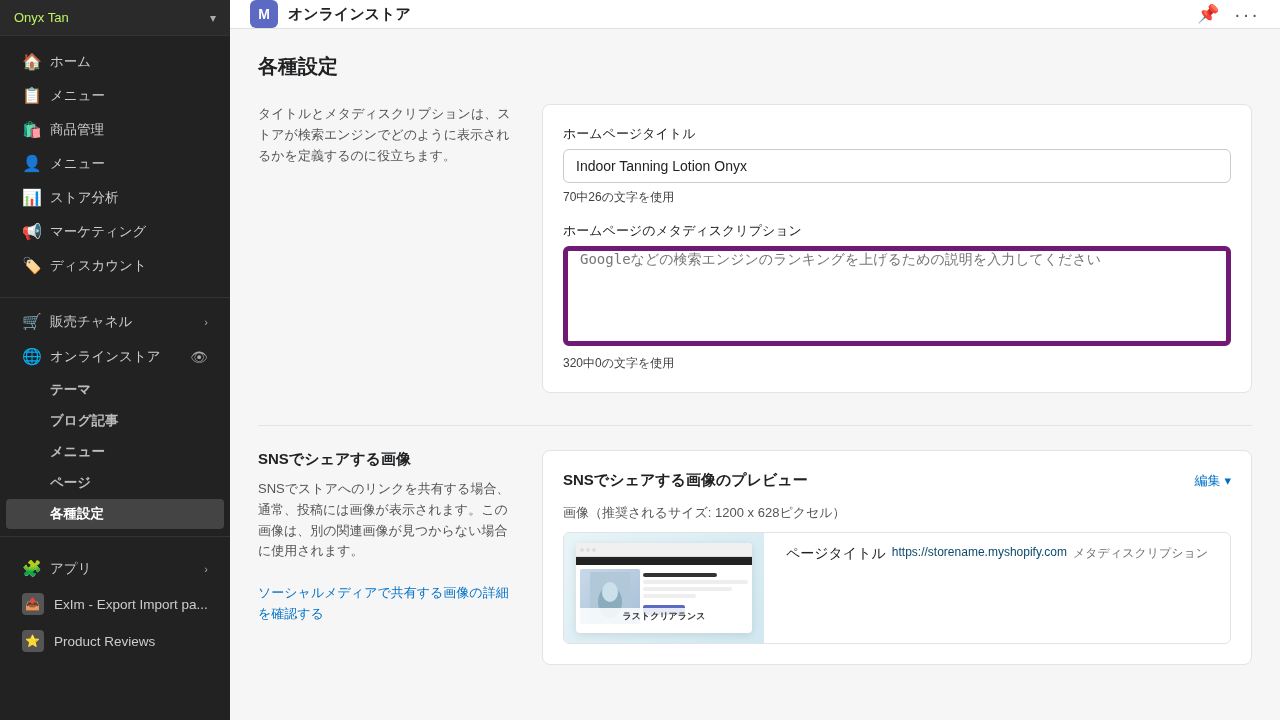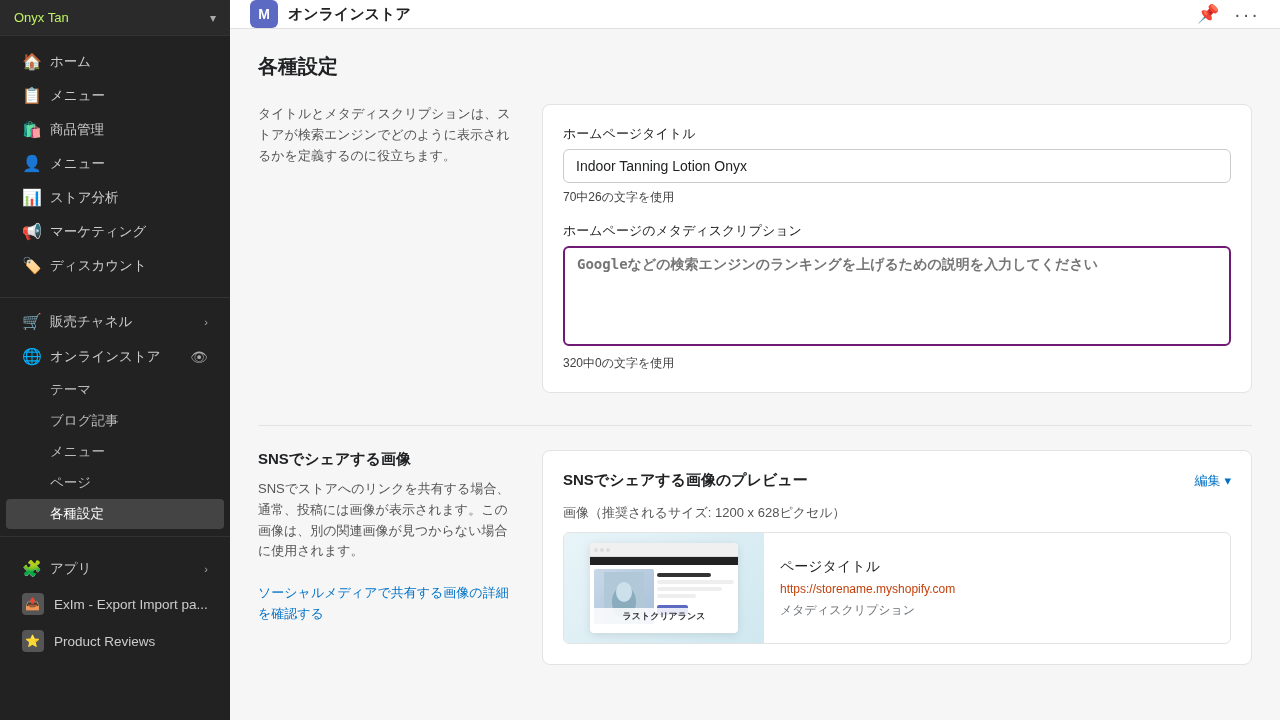--- a/index.html
+++ b/index.html
@@ -63,20 +63,21 @@
     .sub-nav-item {
       display: flex;
       align-items: flex-start;
       justify-content: space-between;
       padding: 6px 16px 6px 44px;
       color: #bbb;
       cursor: pointer;
       font-size: 13.5px;
       border-radius: 4px;
       margin: 1px 6px;
+      font-weight: bold;
     }
     .sub-nav-item.active { background: #444; color: #fff; }
 
     .divider { border-bottom: 1px solid #333; margin: 6px 0; }
 
     .apps-section { padding: 8px 0; }
     .app-item {
       display: flex;
       align-items: center;
       gap: 10px;
@@ -140,29 +141,28 @@
       border: 1px solid #c9cccf;
       border-radius: 6px;
       padding: 8px 12px;
       font-size: 14px;
       color: #202223;
       outline: none;
     }
 
     .text-area {
       width: 100%;
-      border: 2px solid #701a75;
+      border: 5px solid #701a75;
       border-radius: 6px;
-      padding: 8px 12px;
+      padding: 0 12px;
       font-size: 14px;
       color: #aaa;
       resize: none;
       height: 100px;
       outline: none;
-      font-weight: bold;
     }
 
     .field-group { margin-bottom: 16px; }
     .field-group:last-child { margin-bottom: 0; }
 
     .divider-line { border: none; border-top: 1px solid #e1e3e5; margin: 8px 0 24px 0; }
 
     
     .sns-preview-card {
       background: #fff;
@@ -192,21 +192,21 @@
     }
     .preview-image-content {
       width: 100%;
       height: 100%;
       display: flex;
       align-items: center;
       justify-content: center;
       position: relative;
     }
     
-    .mockup { width: 148px; height: 90px; background: #fff; border-radius: 4px; box-shadow: 0 2px 8px rgba(0,0,0,0.1); overflow: hidden; position: relative; }
+    .mockup { width: 176px; height: 90px; background: #fff; border-radius: 4px; box-shadow: 0 2px 8px rgba(0,0,0,0.1); overflow: hidden; position: relative; }
     .mockup-header { height: 14px; background: #f0f0f0; border-bottom: 1px solid #ddd; display: flex; align-items: center; padding: 0 4px; gap: 2px; }
     .mockup-dot { width: 4px; height: 4px; border-radius: 50%; background: #ddd; }
     .mockup-nav { height: 8px; background: #222; }
     .mockup-body { padding: 4px; display: flex; gap: 3px; }
     .mockup-img-placeholder { width: 60px; height: 55px; background: linear-gradient(135deg, #c8d8e8, #a8c0d8); border-radius: 2px; display: flex; align-items: center; justify-content: center; font-size: 8px; color: #888; overflow: hidden; }
     .mockup-text-lines { flex: 1; display: flex; flex-direction: column; gap: 3px; padding-top: 4px; }
     .mockup-line { height: 4px; background: #eee; border-radius: 2px; }
     .mockup-line.dark { background: #333; width: 70%; }
     .mockup-line.medium { width: 85%; }
     .mockup-line.short { width: 50%; }
@@ -221,26 +221,25 @@
       font-weight: bold;
       color: #333;
       background: rgba(255,255,255,0.85);
       padding: 2px 4px;
     }
 
     .preview-meta {
       flex: 1;
       padding: 12px 16px;
       display: flex;
-      flex-direction: column;
       justify-content: center;
       gap: 6px;
     }
     .preview-meta-title { font-size: 14px; font-weight: 500; color: #202223; }
-    .preview-meta-url { font-size: 12px; color: #c2410c; }
+    .preview-meta-url { font-size: 12px; color: #0c4a6e; }
     .preview-meta-desc { font-size: 12px; color: #6d7175; }
   </style>
 </head>
 <body>
 
 <nav id="sidebar">
   <div class="store-selector">
     <span>Onyx Tan</span>
     <span class="chevron">▾</span>
   </div>

